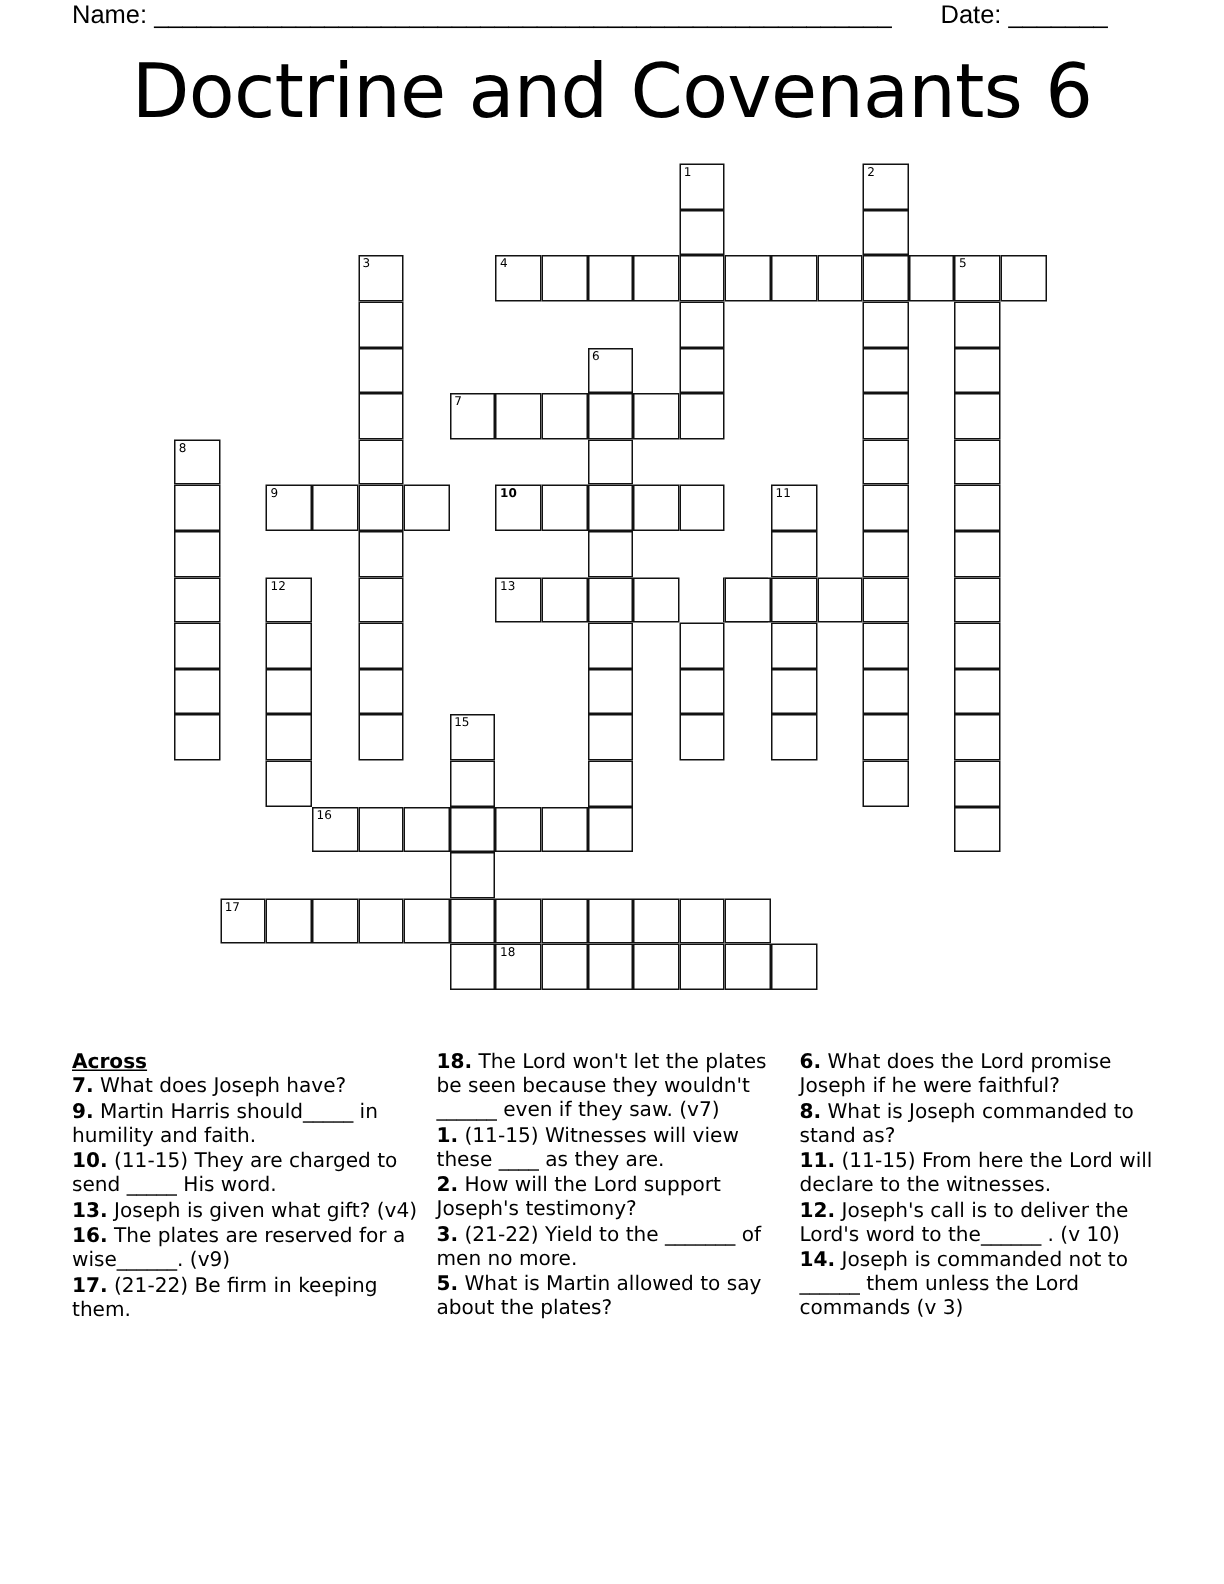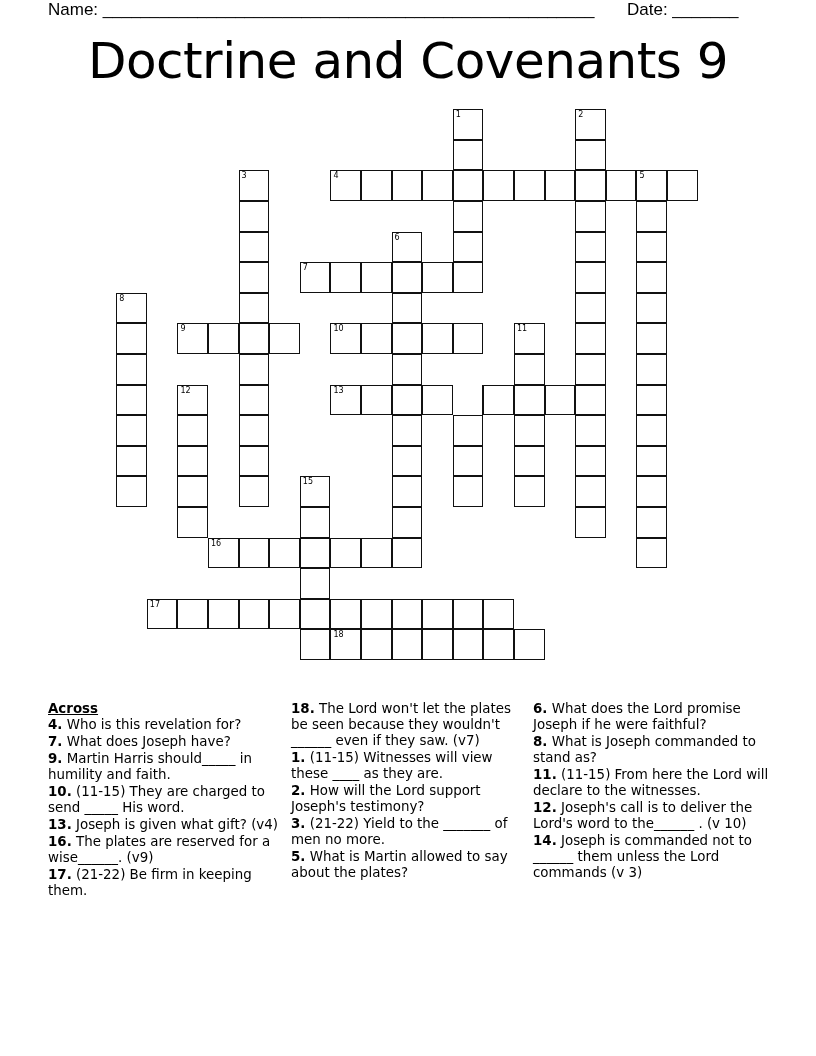--- a/index.html
+++ b/index.html
@@ -17,21 +17,21 @@
   .col3 { left:533px; width:236px; }
   .clue { margin-bottom:1px; }
   .clue b { font-weight:bold; }
   .section-head { font-weight:bold; text-decoration:underline; }
 </style>
 </head>
 <body>
 
 <div class="header-line name-line">Name: ____________________________________________________</div>
 <div class="header-line date-line">Date: _______</div>
-<div class="title">Doctrine and Covenants 9</div>
+<div class="title">Doctrine and Covenants 6</div>
 
 <div id="grid">
     <div class="cell" style="left: 453.6px; top: 110px;">
       <span class="num">1</span>
     </div>
     <div class="cell" style="left: 453.6px; top: 140.6px;"></div>
     <div class="cell" style="left: 453.6px; top: 171.2px;"></div>
     <div class="cell" style="left: 453.6px; top: 201.8px;"></div>
     <div class="cell" style="left: 453.6px; top: 232.4px;"></div>
     <div class="cell" style="left: 453.6px; top: 263px;"></div>
@@ -116,21 +116,21 @@
     <div class="cell" style="left: 117px; top: 354.8px;"></div>
     <div class="cell" style="left: 117px; top: 385.4px;"></div>
     <div class="cell" style="left: 117px; top: 416px;"></div>
     <div class="cell" style="left: 117px; top: 446.6px;"></div>
     <div class="cell" style="left: 117px; top: 477.2px;"></div>
     <div class="cell" style="left: 178.2px; top: 324.2px;">
       <span class="num">9</span>
     </div>
     <div class="cell" style="left: 208.8px; top: 324.2px;"></div>
     <div class="cell" style="left: 270px; top: 324.2px;"></div>
-    <div class="cell" style="left: 331.2px; top: 324.2px;">
+    <div class="cell" style="left: 331.2px; top: 324.2px; font-weight: bold;">
       <span class="num">10</span>
     </div>
     <div class="cell" style="left: 361.8px; top: 324.2px;"></div>
     <div class="cell" style="left: 423px; top: 324.2px;"></div>
     <div class="cell" style="left: 453.6px; top: 324.2px;"></div>
     <div class="cell" style="left: 514.8px; top: 324.2px;">
       <span class="num">11</span>
     </div>
     <div class="cell" style="left: 514.8px; top: 354.8px;"></div>
     <div class="cell" style="left: 514.8px; top: 385.4px;"></div>
@@ -191,21 +191,20 @@
     <div class="cell" style="left: 361.8px; top: 630.2px;"></div>
     <div class="cell" style="left: 392.4px; top: 630.2px;"></div>
     <div class="cell" style="left: 423px; top: 630.2px;"></div>
     <div class="cell" style="left: 453.6px; top: 630.2px;"></div>
     <div class="cell" style="left: 484.2px; top: 630.2px;"></div>
     <div class="cell" style="left: 514.8px; top: 630.2px;"></div>
   </div>
 
 <div class="clues col1">
   <div class="section-head">Across</div>
-  <div class="clue"><b>4.</b><span> Who is this revelation for?</span></div>
   <div class="clue"><b>7.</b><span> What does Joseph have?</span></div>
   <div class="clue"><b>9.</b><span> Martin Harris should_____ in humility and faith.</span></div>
   <div class="clue"><b>10.</b><span> (11-15) They are charged to send _____ His word.</span></div>
   <div class="clue"><b>13.</b><span> Joseph is given what gift? (v4)</span></div>
   <div class="clue"><b>16.</b><span> The plates are reserved for a wise______. (v9)</span></div>
   <div class="clue"><b>17.</b><span> (21-22) Be firm in keeping them.</span></div>
 </div>
 
 <div class="clues col2">
   <div class="clue"><b>18.</b><span> The Lord won't let the plates be seen because they wouldn't ______ even if they saw. (v7)</span></div>

